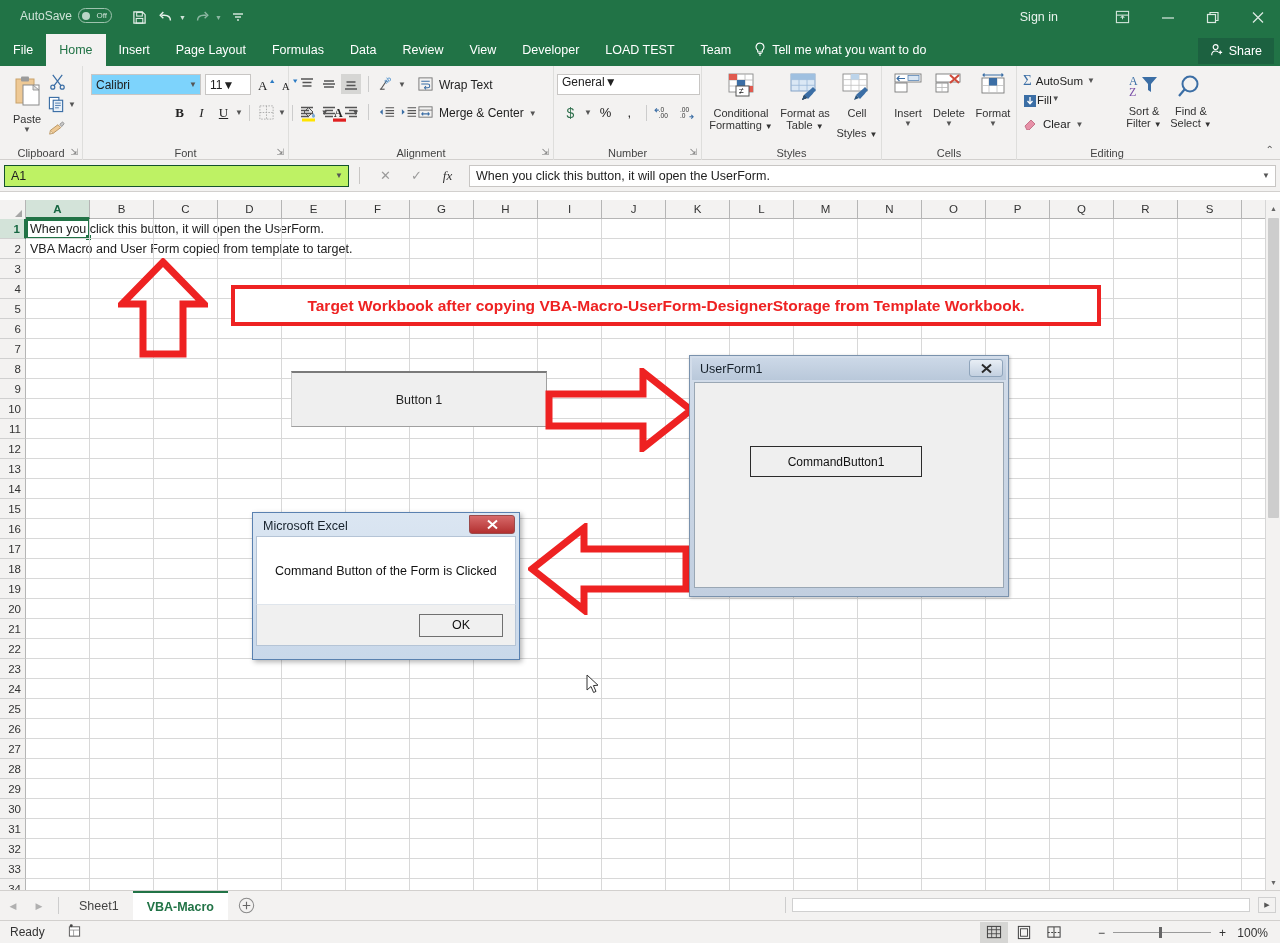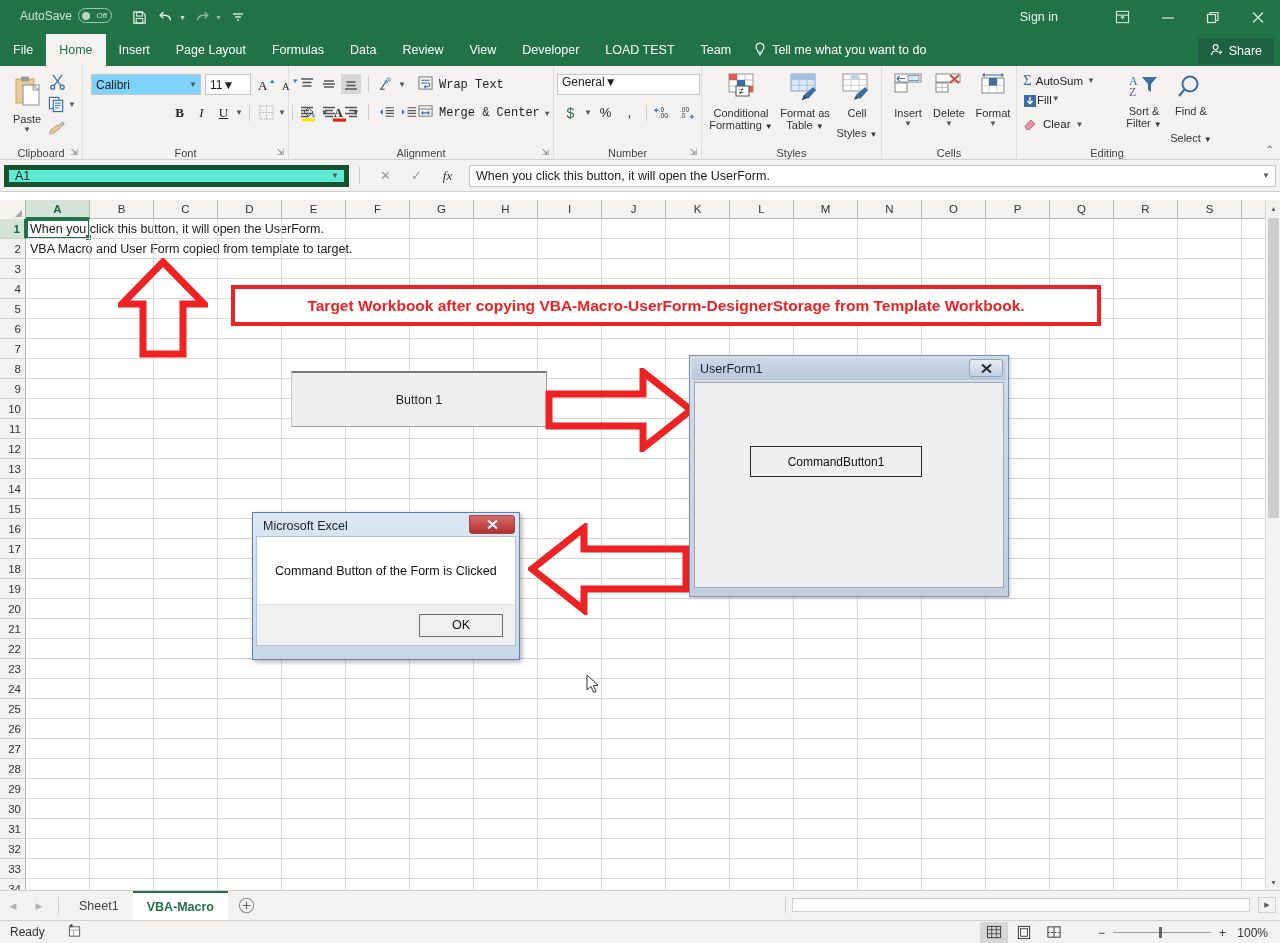--- a/index.html
+++ b/index.html
@@ -51,26 +51,26 @@
              display:flex; align-items:center; padding:0 4px; font-size:12px; position:relative; }
   .fontbox .dd { position:absolute; right:3px; font-size:8px; color:#555; }
   .sizebox { width:46px; height:21px; border:1px solid #c8c6c4; background:#fff;
              display:flex; align-items:center; padding:0 4px; font-size:12px; position:relative; }
   .numbox { width:143px; height:21px; border:1px solid #c8c6c4; background:#fff;
             display:flex; align-items:flex-start; padding:0 4px; font-size:12px; position:relative; }
 
   .fbtn { width:21px; height:21px; display:flex; align-items:center; justify-content:center; font-size:13px; color:#222; }
   .algbtn { width:20px; height:20px; display:flex; align-items:center; justify-content:center; }
   .algbtn.on { background:#d6d6d4; }
-  .wrapbtn { display:flex; align-items:center; gap:5px; font-size:12px; color:#222; height:22px;font-family:Liberation Mono, monospace; }
+  .wrapbtn { display:flex; align-items:center; gap:5px; font-size:12px; color:#222; height:22px; }
 
   
   .fbar { height:32px; background:#f3f2f1; display:flex; align-items:center;
           border-bottom:1px solid #d2d0ce; padding:0 4px; gap:0; }
-  .namebox { width:345px; height:22px; background:#5eead4; border:5px solid #14532d;
+  .namebox { width:345px; height:22px; background:#bef264; border:1px solid #14532d;
              display:flex; align-items:center; padding:0 6px; font-size:12.5px; position:relative; }
   .namebox .dd { position:absolute; right:5px; font-size:8px; color:#555; }
   .fbar-sep { width:1px; height:17px; background:#c8c6c4; margin:0 10px; }
   .fbar-ico { width:31px; height:24px; display:flex; align-items:center; justify-content:center; font-size:13px; color:#9a9a9a; }
   .fbar-input { flex:1; height:22px; background:#fff; border:1px solid #c8c6c4; margin-left:6px;
                 display:flex; align-items:center; padding:0 6px; font-size:12.5px; position:relative; }
   .fbar-input .dd { position:absolute; right:5px; font-size:8px; color:#555; }
 
   
   .gridwrap { position:absolute; left:0; top:200px; width:1280px; height:690px; background:#fff; }
@@ -604,21 +604,21 @@
       <span class="lbl" style="margin-top:0"><span>Filter</span> <span style="font-size:8px">▼</span></span>
     </div>
     <div class="bigbtn" style="position:absolute;left:150px;top:3px;width:48px">
       <span>
         <svg width="30" height="28" viewBox="0 0 30 28">
             <circle cx="14" cy="11" r="7.5" fill="none" stroke="#3b6ea5" stroke-width="2"></circle>
             <path d="M8.5 16.5L3 23" stroke="#3b6ea5" stroke-width="2.2"></path>
           </svg>
       </span>
       <span class="lbl">Find &amp;</span>
-      <span class="lbl" style="margin-top:15px"><span>Select</span> <span style="font-size:8px">▼</span></span>
+      <span class="lbl" style="margin-top:0"><span>Select</span> <span style="font-size:8px">▼</span></span>
     </div>
     <div class="grp-label">Editing</div>
   </div>
 
   <div style="position:absolute;right:6px;bottom:4px;font-size:10px;color:#555">⌃</div>
 </div>
 
 <div class="fbar">
   <div class="namebox">
     <span>A1</span>

